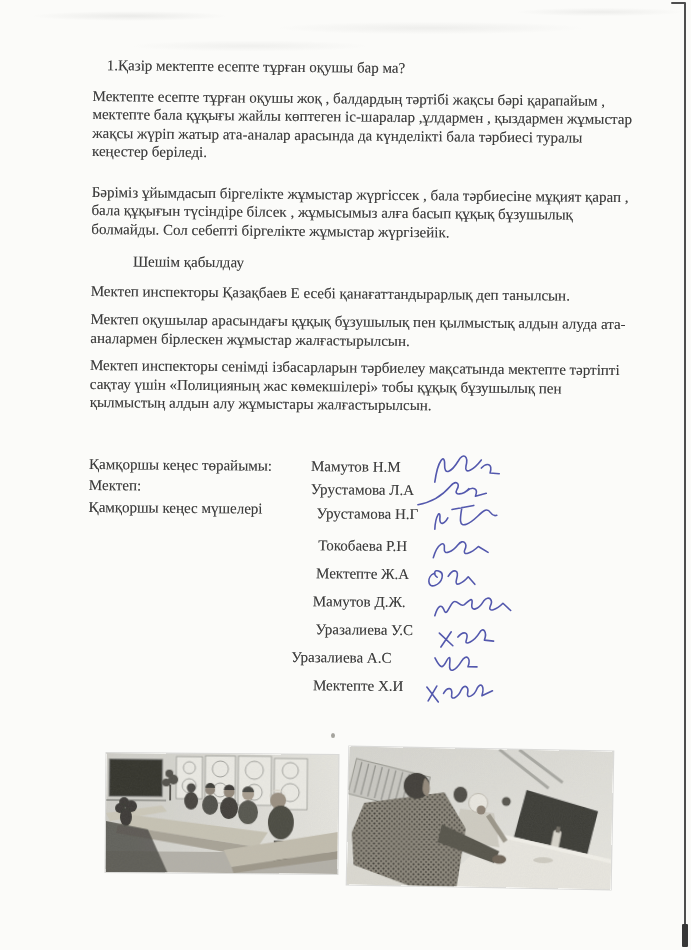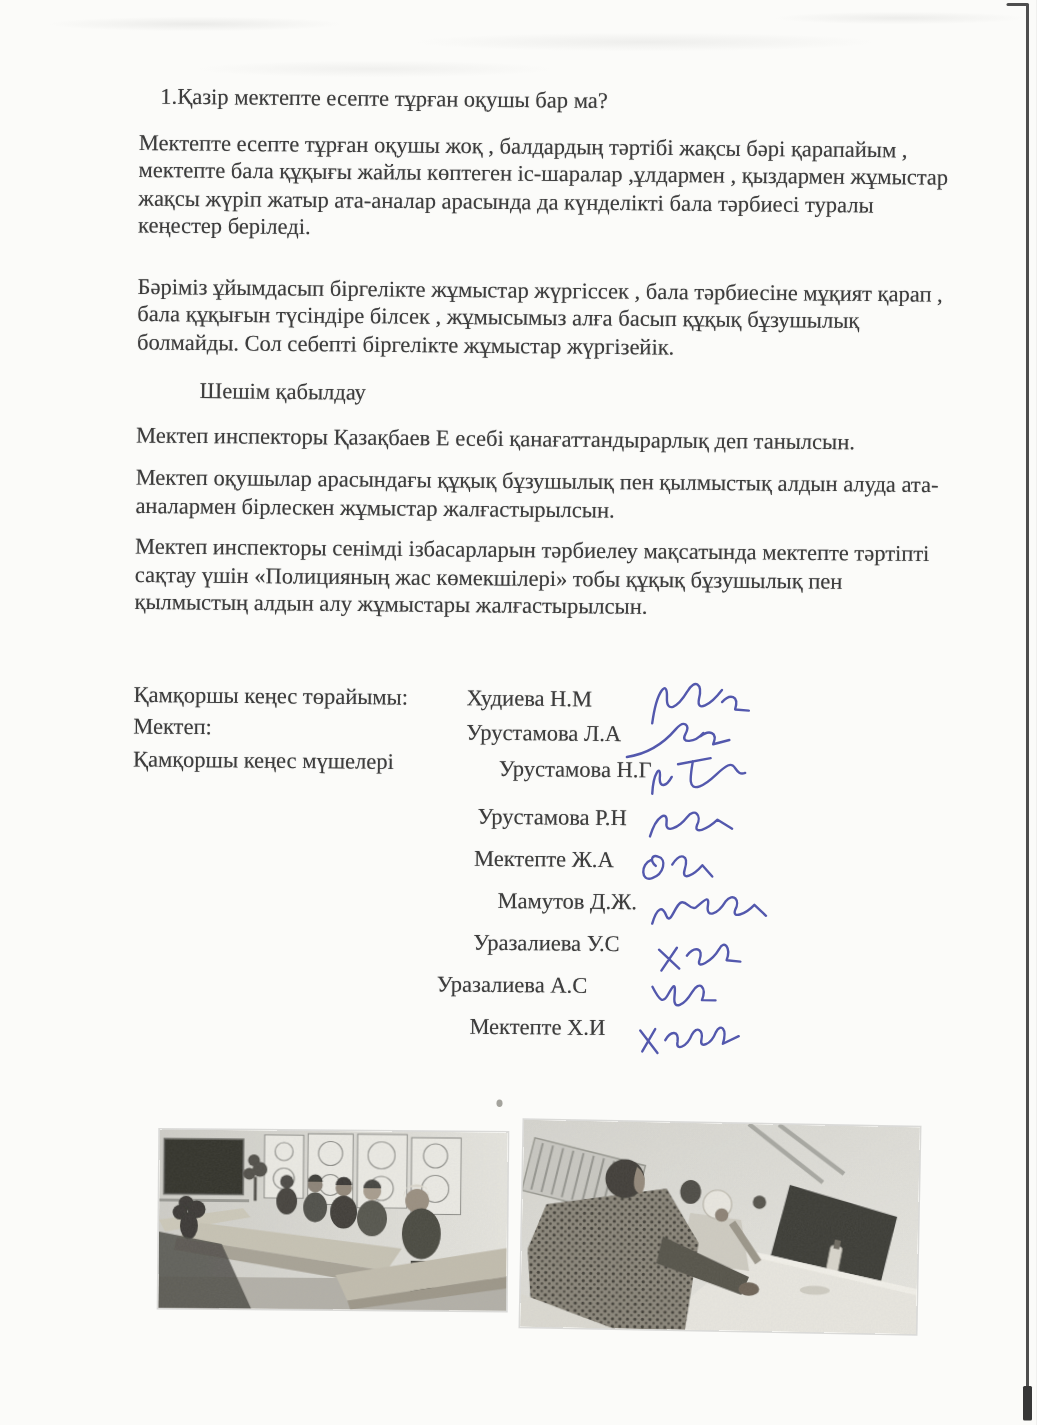--- a/index.html
+++ b/index.html
@@ -74,26 +74,26 @@
     <p class="para d1 oneline">Мектеп  инспекторы Қазақбаев Е есебі қанағаттандырарлық деп танылсын.</p>
     <p class="para d2">Мектеп оқушылар арасындағы құқық бұзушылық пен  қылмыстық алдын алуда ата-аналармен бірлескен жұмыстар жалғастырылсын.</p>
     <p class="para d3">Мектеп инспекторы сенімді ізбасарларын тәрбиелеу мақсатында мектепте тәртіпті сақтау үшін «Полицияның жас көмекшілері» тобы  құқық бұзушылық пен қылмыстың алдын алу жұмыстары жалғастырылсын.</p>
 
     <div class="signatures">
 
       <span class="sig-role" style="top:1px">Қамқоршы кеңес төрайымы:</span>
       <span class="sig-role" style="top:22px">Мектеп:</span>
       <span class="sig-role" style="top:44px">Қамқоршы кеңес мүшелері</span>
 
-      <span class="sig-name" style="top:1px;  left:222px">Худиева Н.М</span>
+      <span class="sig-name" style="top:1px;  left:222px">Мамутов Н.М</span>
       <span class="sig-name" style="top:24px; left:222px">Урустамова Л.А</span>
-      <span class="sig-name" style="top:48px; left:244px">Урустамова Н.Г</span>
-      <span class="sig-name" style="top:80px; left:230px">Урустамова Р.Н</span>
+      <span class="sig-name" style="top:48px; left:228px">Урустамова Н.Г</span>
+      <span class="sig-name" style="top:80px; left:230px">Токобаева Р.Н</span>
       <span class="sig-name" style="top:108px;left:228px">Мектепте Ж.А</span>
-      <span class="sig-name" style="top:136px;left:244px">Мамутов Д.Ж.</span>
+      <span class="sig-name" style="top:136px;left:225px">Мамутов Д.Ж.</span>
       <span class="sig-name" style="top:164px;left:228px">Уразалиева У.С</span>
       <span class="sig-name" style="top:192px;left:204px">Уразалиева А.С</span>
       <span class="sig-name" style="top:220px;left:226px">Мектепте Х.И</span>
 
       <svg class="sig-ink" style="top:-10px;left:338px;transform:rotate(-8deg)" width="84" height="38">
         <path d="M6 30 C 12 8, 20 2, 18 14 C 16 25, 24 22, 32 12 C 38 4, 43 8, 39 18 C 36 27, 46 23, 55 14 M54 22 C 60 17, 66 19, 62 28 l 9 2"></path>
       </svg>
       <svg class="sig-ink" style="top:16px;left:326px;transform:rotate(-5deg)" width="86" height="32">
         <path d="M2 28 C 16 27, 28 20, 36 12 C 42 6, 46 10, 42 16 C 38 22, 48 22, 54 16 M52 18 C 58 14, 64 16, 60 24 l 11 -2"></path>
       </svg>

